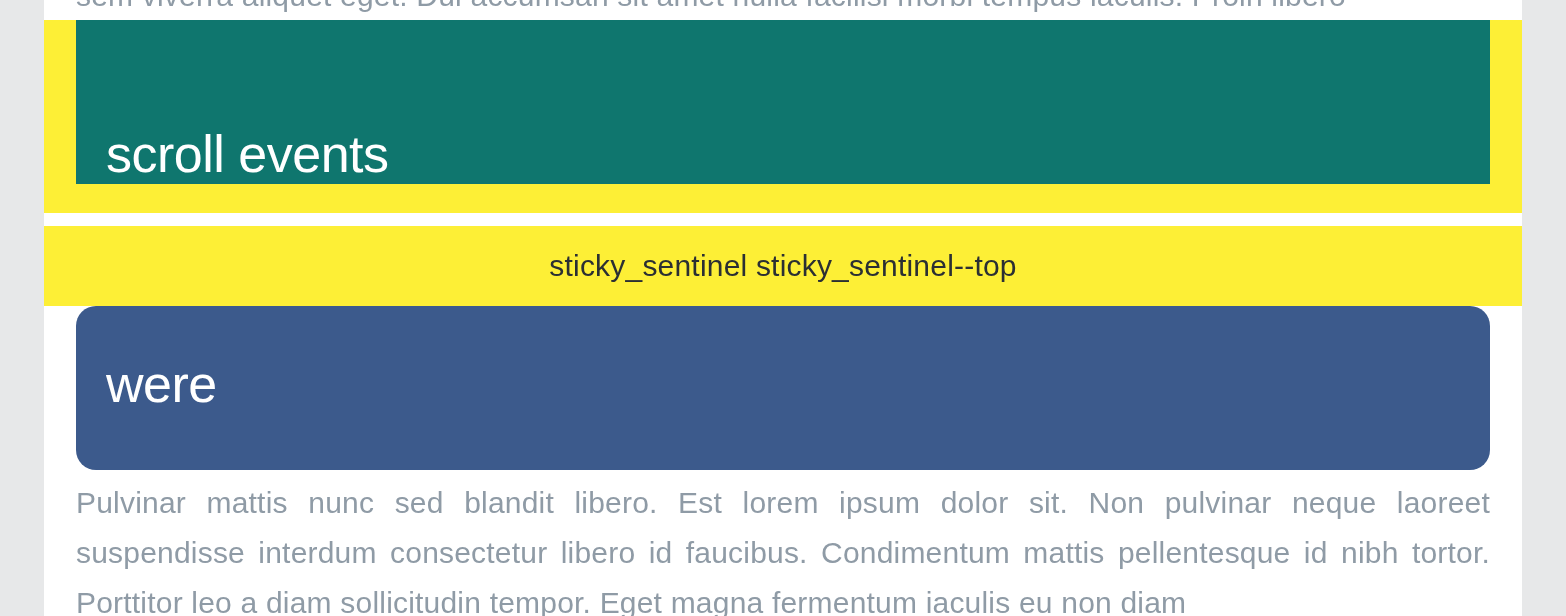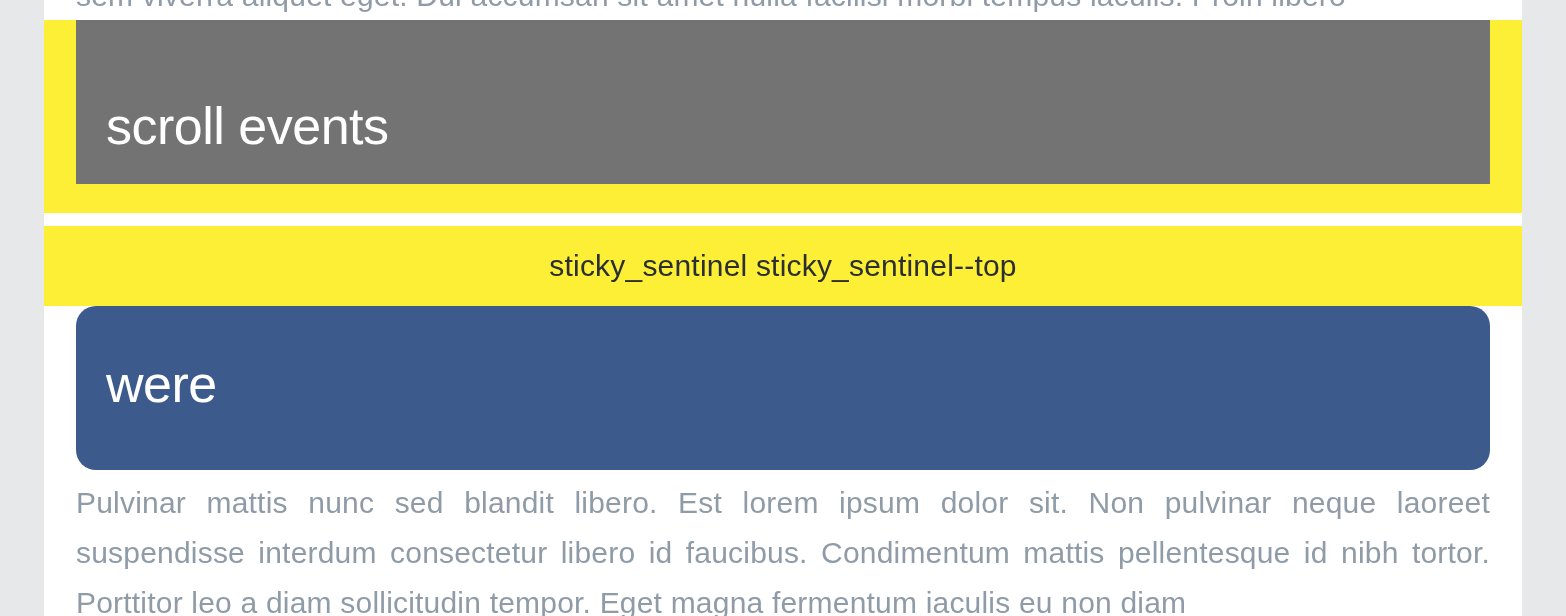--- a/index.html
+++ b/index.html
@@ -52,23 +52,23 @@
     top: 20px;
     height: 193px;
     background: #fdef36;
   }
   .header-1 {
     position: absolute;
     left: 76px;
     width: 1414px;
     top: 20px;
     height: 164px;
-    background: #737373;
+    background: #0f766e;
     display: flex;
-    align-items: center;
+    align-items: flex-end;
   }
   .header-1-text {
     color: #ffffff;
     font-size: 52px;
     font-weight: 400;
     letter-spacing: -0.5px;
     margin-left: 30px;
     margin-top: 48px;
   }
 

